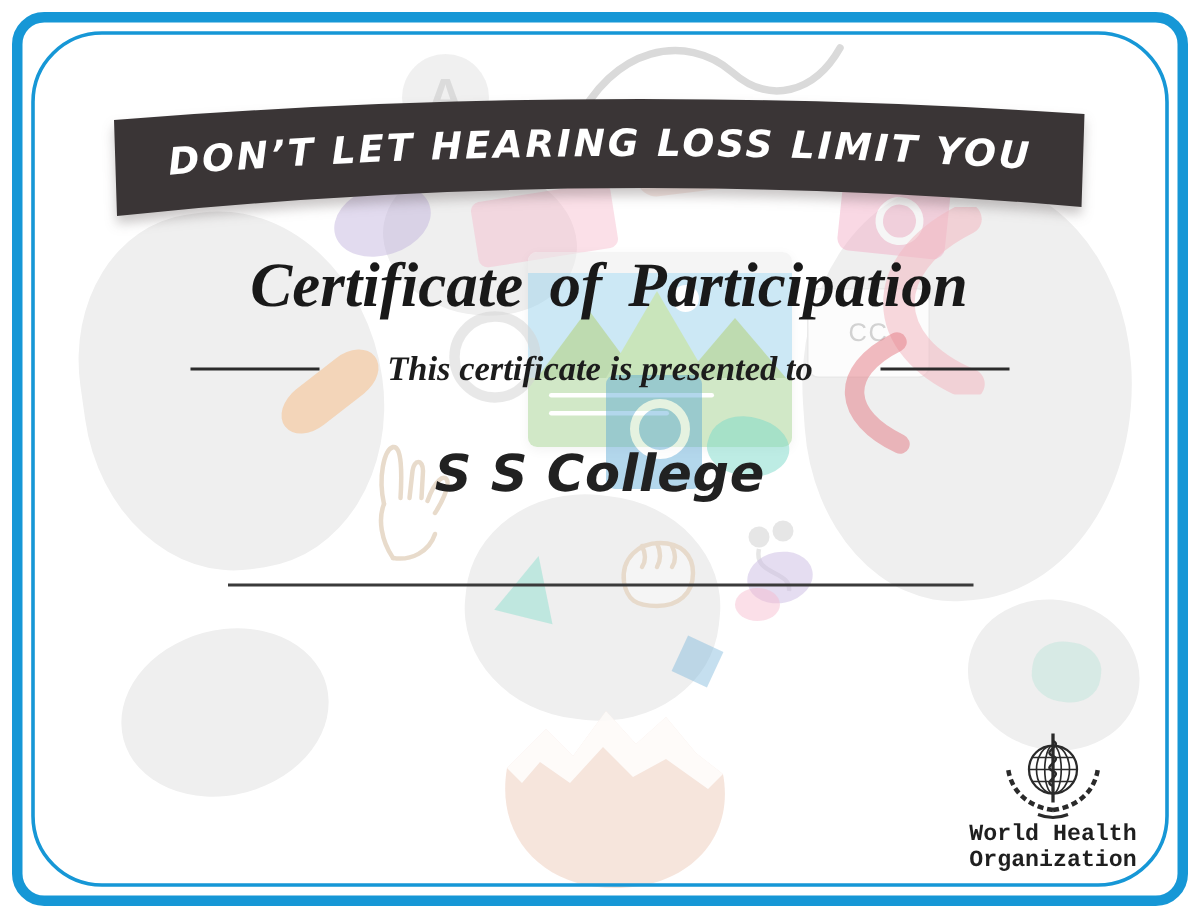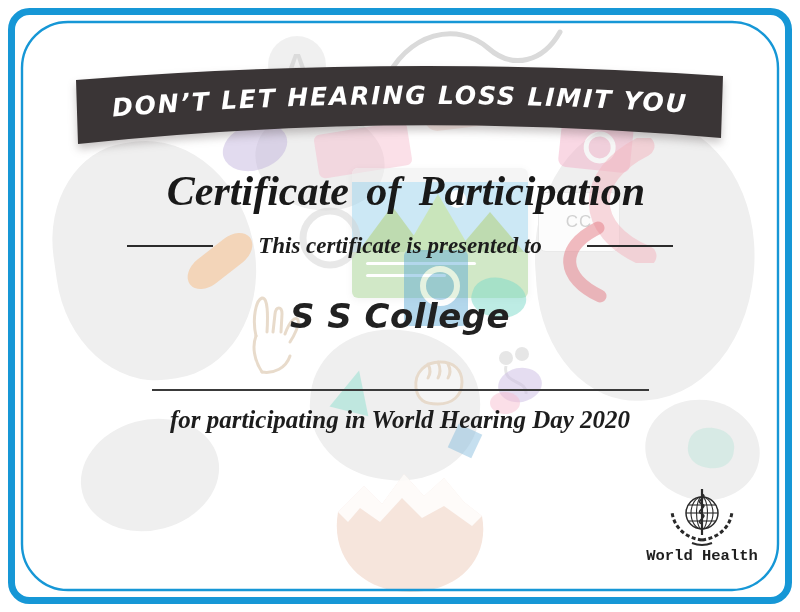--- a/index.html
+++ b/index.html
@@ -172,35 +172,35 @@
 
   <div class="presented-row">
     <span class="rule"></span>
     <span class="presented-text">This certificate is presented to</span>
     <span class="rule"></span>
   </div>
 
   <div class="recipient">S S College</div>
   <div class="name-line"></div>
 
-  <div class="bodyline body1">for participating in World Hearing Day 2020</div>
 
 
   <div class="who">
     <svg width="80" height="62" viewBox="0 0 80 62" style="display:block;margin:0 auto;">
       <g stroke="#2a2a2a" fill="none">
         <circle cx="40" cy="27" r="16" stroke-width="1.5"></circle>
         <ellipse cx="40" cy="27" rx="5.5" ry="16" stroke-width="1.1"></ellipse>
         <ellipse cx="40" cy="27" rx="11" ry="16" stroke-width="1.1"></ellipse>
         <line x1="26.5" y1="19" x2="53.5" y2="19" stroke-width="1.1"></line>
         <line x1="24" y1="27" x2="56" y2="27" stroke-width="1.1"></line>
         <line x1="26.5" y1="35" x2="53.5" y2="35" stroke-width="1.1"></line>
         <line x1="40" y1="3" x2="40" y2="49" stroke-width="2.2"></line>
         <path d="M 40 8 c 7 3 -8 7 0 10 c 7 3 -8 7 0 10 c 7 3 -8 7 0 10" stroke-width="1.6"></path>
         <path d="M 40 54 C 24 52 12 42 10 26" stroke-width="3" stroke-dasharray="4 2.5"></path>
         <path d="M 40 54 C 56 52 68 42 70 26" stroke-width="3" stroke-dasharray="4 2.5"></path>
         <path d="M 30 57 Q 40 61 50 57" stroke-width="2"></path>
       </g>
     </svg>
     <div>World Health</div>
+    <div>Organization</div>
   </div>
 
 </div>
 
 </body></html>

